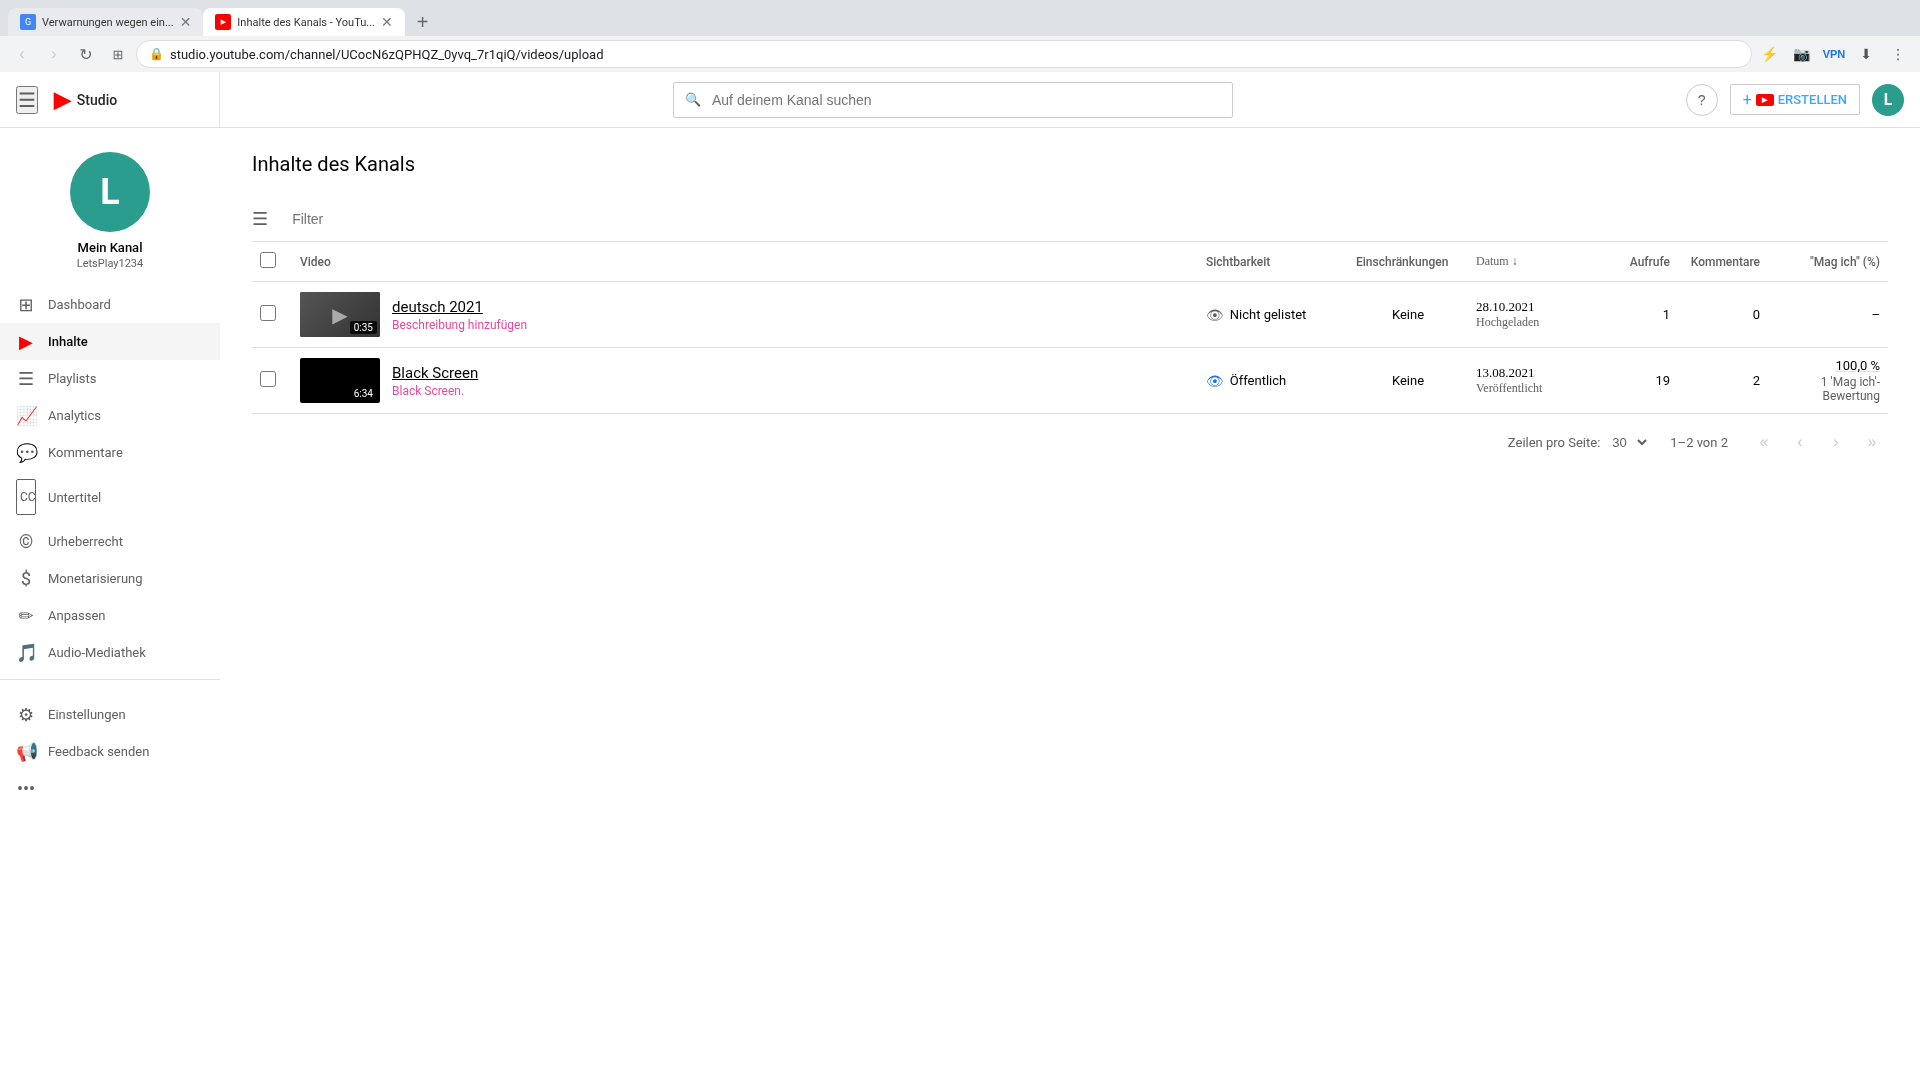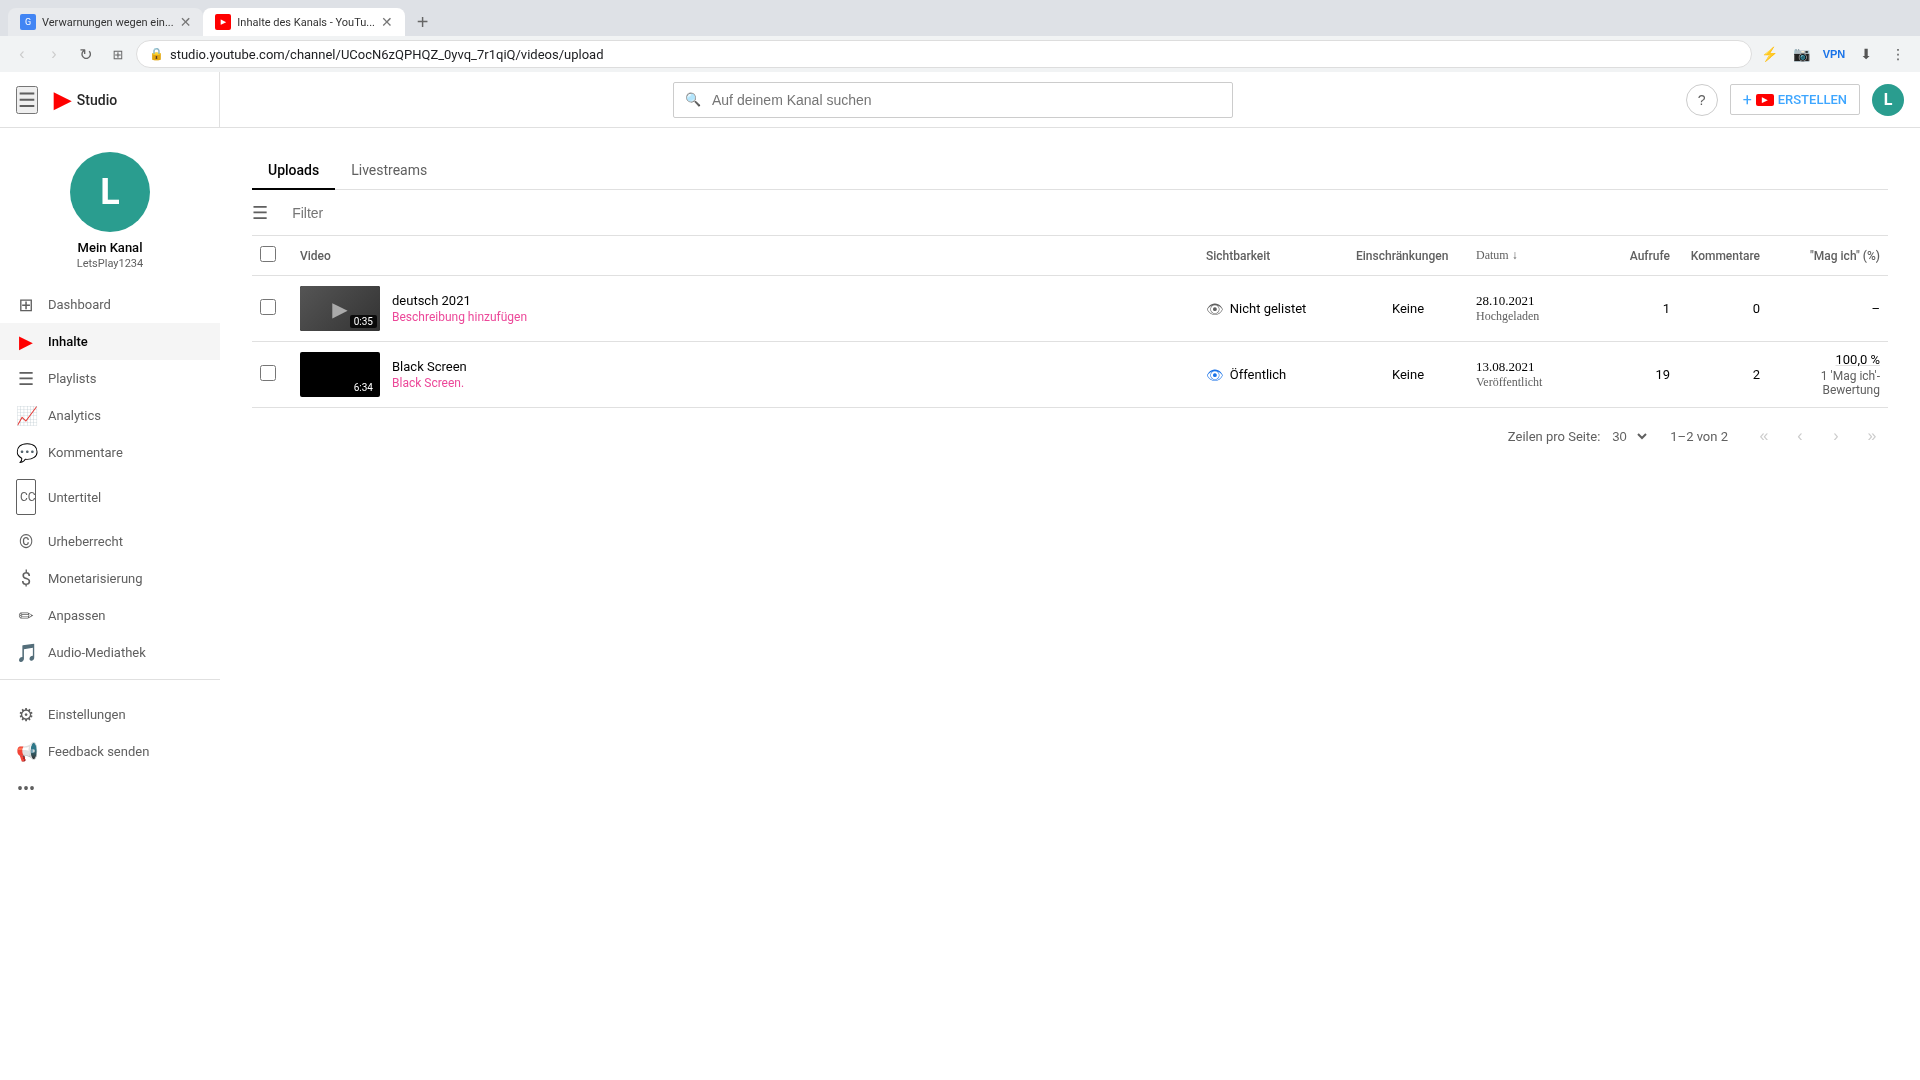--- a/index.html
+++ b/index.html
@@ -70,21 +70,21 @@
     .col-date { width: 130px; font-family: Liberation Serif, serif; }
     .col-views { width: 80px; text-align: right; }
     .col-comments { width: 90px; text-align: right; }
     .col-likes { width: 120px; text-align: right; }
     .checkbox { width: 16px; height: 16px; cursor: pointer; }
     .video-cell { display: flex; align-items: center; gap: 12px; }
     .video-thumb { width: 80px; height: 45px; background: #000; border-radius: 2px; position: relative; overflow: hidden; flex-shrink: 0; }
     .video-thumb .duration { position: absolute; bottom: 3px; right: 3px; background: rgba(0,0,0,0.8); color: #fff; font-size: 10px; padding: 1px 4px; border-radius: 2px; }
     .thumb-gray { background: #555; width: 100%; height: 100%; display: flex; align-items: center; justify-content: center; }
     .thumb-black { background: #000; width: 100%; height: 100%; }
-    .video-info .video-title { font-size: 13px; color: #030303; margin-bottom: 2px; }
+    .video-info .video-title { font-size: 15px; color: #030303; margin-bottom: 2px; text-decoration: underline; }
     .video-info .video-desc { font-size: 12px; color: #ec4899; }
     .visibility-cell { display: flex; align-items: center; gap: 6px; }
     .date-cell .date { font-size: 13px; }
     .date-cell .date-sub { font-size: 12px; color: #606060; }
     .num-cell { text-align: right; }
     .likes-bar { font-size: 12px; color: #606060; margin-top: 2px; }
     .pagination { display: flex; align-items: center; justify-content: flex-end; padding: 12px 0; gap: 20px; }
     .rows-per-page { display: flex; align-items: center; gap: 8px; font-size: 13px; color: #606060; }
     .rows-select { border: none; font-size: 13px; color: #606060; cursor: pointer; background: transparent; }
     .page-info { font-size: 13px; color: #606060; }
@@ -228,25 +228,22 @@
                 <span style="color:#fff; font-size:7px; font-weight:bold;">▶</span>
               </div>
             </div>
             <span style="font-size:13px; font-weight:500; color:#3ea6ff;">ERSTELLEN</span>
           </div>
           <div class="avatar">L</div>
         </div>
       </div>
 
       <div class="content">
-
-        <div class="tabs">
-          <div class="tab active">Uploads</div>
-          <div class="tab">Livestreams</div>
-        </div>
+        <h1 class="page-title">Inhalte des Kanals</h1>
+
 
         <div class="filter-bar">
           <span class="filter-icon">☰</span>
           <input class="filter-input" type="text" placeholder="Filter" style="">
         </div>
 
         <table class="table">
           <thead>
             <tr>
               <th class="col-check">

